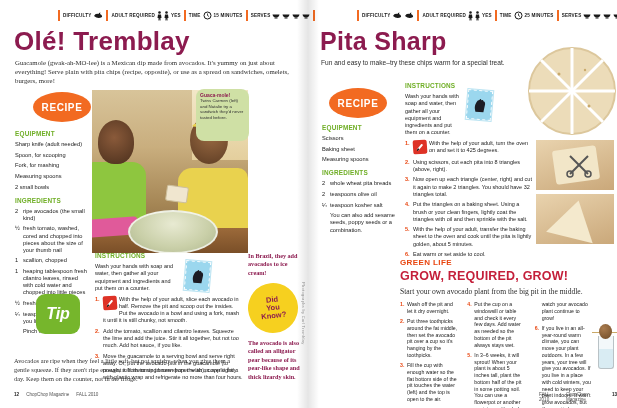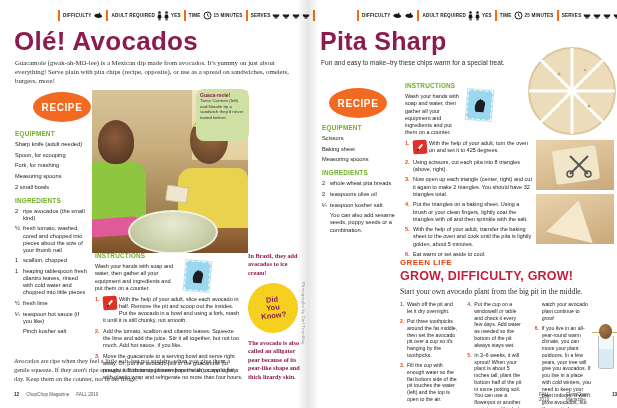--- a/index.html
+++ b/index.html
@@ -156,21 +156,21 @@
         <span>
             <svg width="8" height="6" viewBox="0 0 16 12">
               <path d="M1 3 h14 q-1 6 -7 6 q-6 0 -7 -6z" fill="#1a1a1a"></path>
               <rect x="5" y="9" width="6" height="2" fill="#1a1a1a"></rect>
             </svg>
           </span>
       </span>
       <span class="sep"></span>
     </div>
 
-    <div class="big-title" style="left:14px;top:26px;font-size:26px;">Olé! Avocados</div>
+    <div class="big-title" style="left:14px;top:26px;font-size:26px;">Olé! Tremblay</div>
     <div class="intro-serif" style="left:15px;top:58px;width:292px;">Guacamole (gwak-ah-MO-lee) is a Mexican dip made from avocados. It's yummy on just about everything! Serve plain with pita chips (recipe, opposite), or use as a spread on sandwiches, omelets, burgers, more!</div>
 
     <div class="recipe-badge" style="left:33px;top:92px;">RECIPE</div>
 
     <div class="side-col" style="left:15px;top:130px;width:74px;">
       <div class="h-green">EQUIPMENT</div>
       <div class="equip-item">Sharp knife (adult needed)</div>
       <div class="equip-item">Spoon, for scooping</div>
       <div class="equip-item">Fork, for mashing</div>
       <div class="equip-item">Measuring spoons</div>
@@ -199,20 +199,21 @@
       <div class="ing-row">
           <span class="qty">¼</span>
           <span class="txt">teaspoon hot sauce (if you like)</span>
         </div>
       <div class="ing-row">
           <span class="qty"></span>
           <span class="txt">Pinch kosher salt</span>
         </div>
     </div>
 
+    <div class="tip-badge" style="left:36px;top:294px;">Tip</div>
     <div class="tip-text" style="left:14px;top:357px;width:232px;">Avocados are ripe when they feel a little soft–but not squishy–when you give them a gentle squeeze. If they aren't ripe enough, roll them up in newspaper with an apple for a day. Keep them on the counter, not in the fridge.</div>
 
     <div class="photo-kids">
       <div class="ph" style="left:100px;top:0;width:56px;height:70px;background:linear-gradient(180deg,#f3e7c8,#e4cf9d);"></div>
       <div class="ph" style="left:-8px;top:72px;width:62px;height:70px;background:#8ec63f;border-radius:10px 14px 0 0;"></div>
       <div class="ph" style="left:6px;top:30px;width:36px;height:44px;background:radial-gradient(circle at 45% 40%,#8a5a3a,#4a2f1c);border-radius:50% 50% 45% 45%;"></div>
       <div class="ph" style="left:86px;top:78px;width:70px;height:66px;background:#e9d24e;border-radius:14px 10px 0 0;"></div>
       <div class="ph" style="left:98px;top:26px;width:38px;height:48px;background:radial-gradient(circle at 55% 40%,#9a6a42,#5a3a22);border-radius:50%;"></div>
       <div class="ph" style="left:100px;top:30px;width:34px;height:5px;background:#e9d24e;border-radius:50%;transform:rotate(-12deg);"></div>
       <div class="ph" style="left:74px;top:96px;width:20px;height:14px;background:#f0e6cf;border:1px solid #cdbf9c;border-radius:2px;transform:rotate(8deg);"></div>
@@ -446,21 +447,21 @@
         <circle cx="4" cy="22" r="3" fill="none" stroke="#555" stroke-width="1.5"></circle>
         <circle cx="22" cy="22" r="3" fill="none" stroke="#555" stroke-width="1.5"></circle>
       </svg>
   </div>
   <div class="photo-strip" style="left:536px;top:194px;width:78px;height:50px;">
     <div style="position:absolute;left:14px;top:6px;width:0;height:0;border-left:24px solid transparent;border-right:24px solid transparent;border-bottom:38px solid #f4e9cd;transform:rotate(14deg);"></div>
   </div>
 
   <div class="green-life">
     <div class="gl-header">GREEN LIFE</div>
-    <div class="gl-title">GROW, DIFFICULTY, GROW!</div>
+    <div class="gl-title">GROW, REQUIRED, GROW!</div>
     <div class="gl-sub">Start your own avocado plant from the big pit in the middle.</div>
     <div class="gl-steps">
       <div class="gl-step">
           <span class="num">1.</span>
           <div class="txt">Wash off the pit and let it dry overnight.</div>
         </div>
       <div class="gl-step">
           <span class="num">2.</span>
           <div class="txt">Put three toothpicks around the fat middle, then set the avocado pit over a cup so it's hanging by the toothpicks.</div>
         </div>

